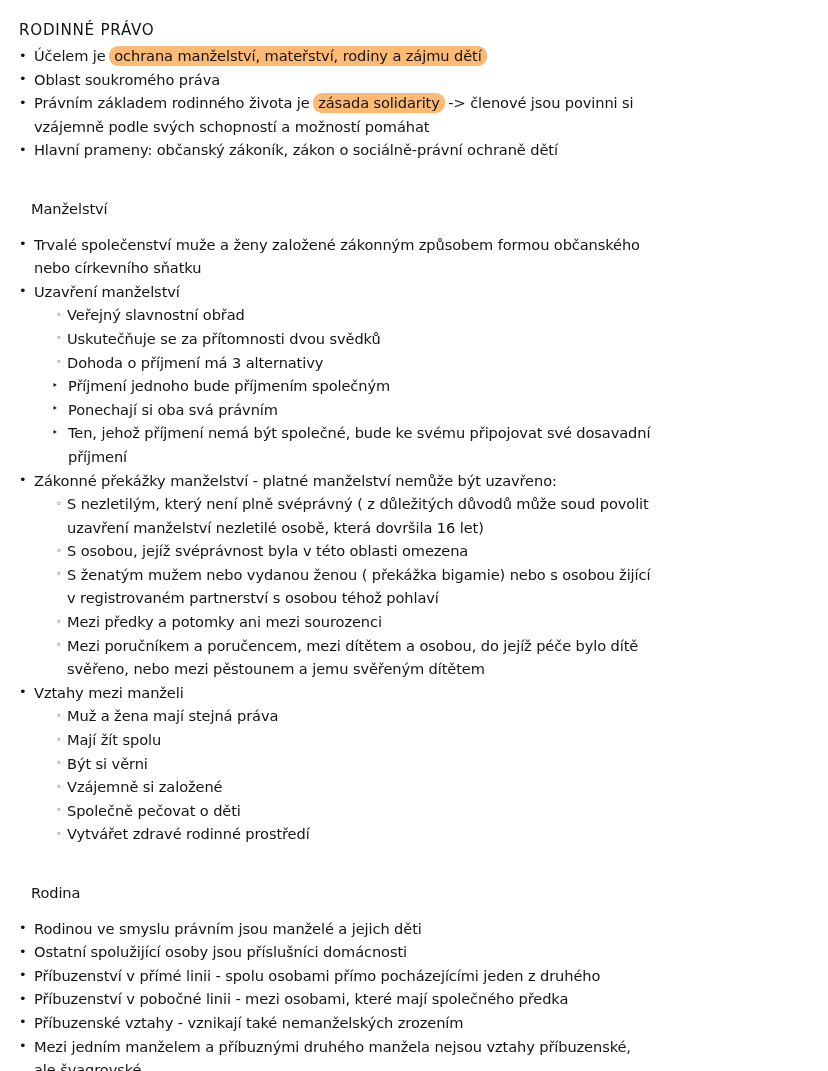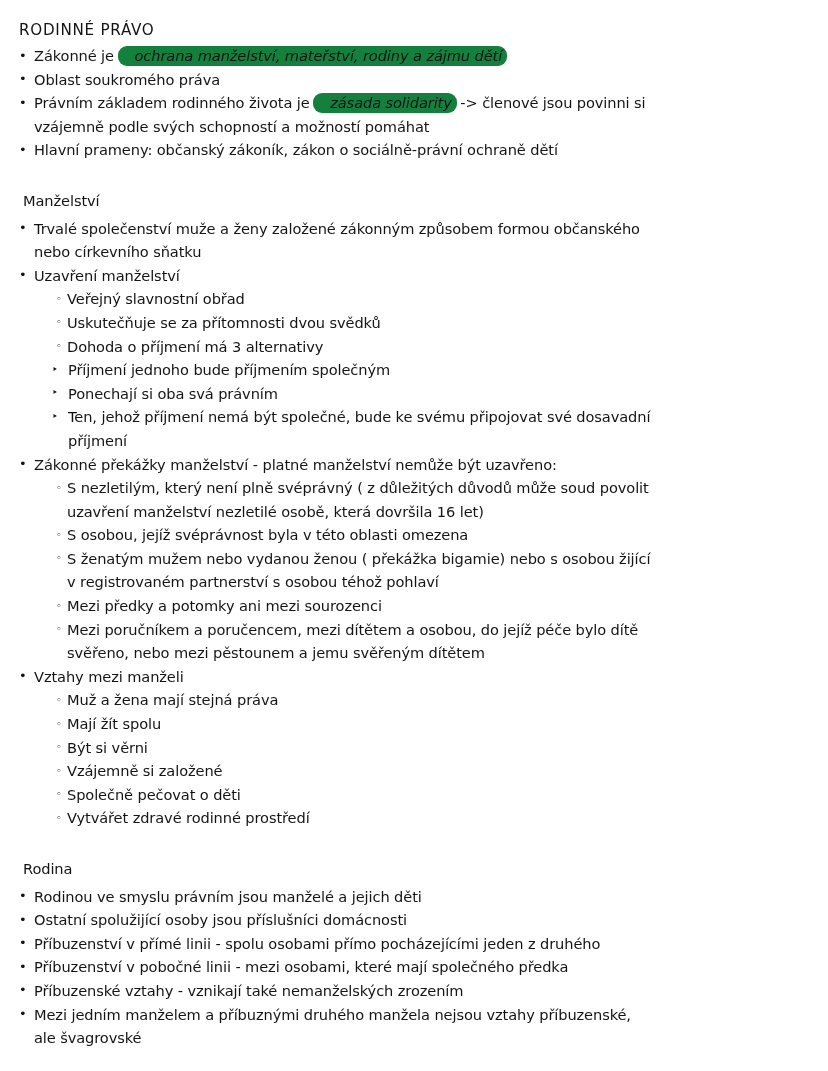--- a/index.html
+++ b/index.html
@@ -27,21 +27,21 @@
   .doc-title {
     font-size: 15.2px;
     line-height: 24px;
     letter-spacing: 0.7px;
     margin: 0 0 2px 0;
     color: #141414;
   }
   .section-head {
     font-size: 14.6px;
     line-height: 23.6px;
-    margin: 4px;
+    margin: 12px;
     color: #141414;
   }
 
   
   .para {
     margin: 0;
     padding: 0;
     max-width: 790px;
   }
 
@@ -83,42 +83,41 @@
   ul.lvl3 { margin-left: 33px; }
   ul.lvl3 > li.item { padding-left: 16px; }
   ul.lvl3 > li.item > .bullet { font-size: 10px; top: -0.5px; }
   ul.lvl3 > li.item > .txt { max-width: 700px; }
 
   
   .gap { height: 23px; }
 
   
   .hl {
-    background-color: #15803d;
+    background-color: #fdba74;
     border-radius: 9px;
-    padding: 1px 5px 2px 17px;
+    padding: 1px 5px 2px 5px;
     margin: 0 -1px;
     box-decoration-break: clone;
-    font-style: italic;
     -webkit-box-decoration-break: clone;
   }
 </style>
 </head>
 <body>
 
 <div class="page">
 
   <div class="doc-title">RODINNÉ PRÁVO</div>
 
 
   <ul class="lvl1">
 
     <li class="item">
       <span class="bullet">•</span>
-      <span class="txt"><span>Zákonné je </span><span class="hl">ochrana manželství, mateřství, rodiny a zájmu dětí</span><span></span></span>
+      <span class="txt"><span>Účelem je </span><span class="hl">ochrana manželství, mateřství, rodiny a zájmu dětí</span><span></span></span>
     </li>
 
     <li class="item">
       <span class="bullet">•</span>
       <span class="txt">Oblast soukromého práva</span>
     </li>
 
     <li class="item">
       <span class="bullet">•</span>
       <span class="txt"><span>Právním základem rodinného života je </span><span class="hl">zásada solidarity</span><span> -&gt; členové jsou povinni si vzájemně podle svých schopností a možností pomáhat</span></span>

